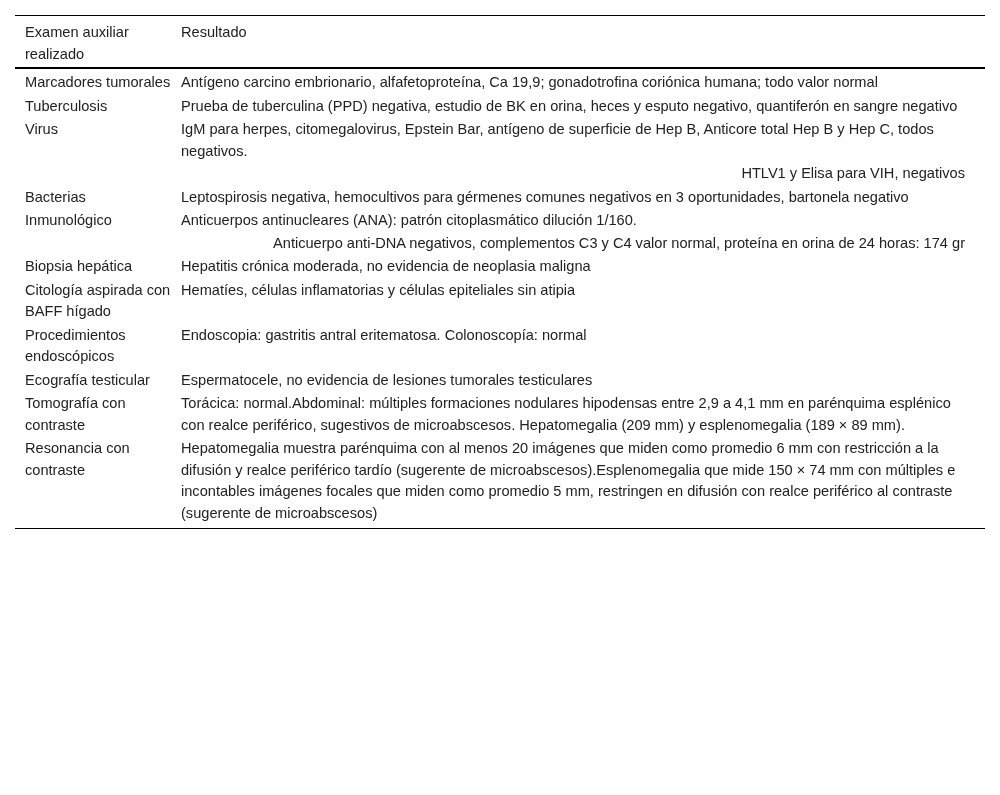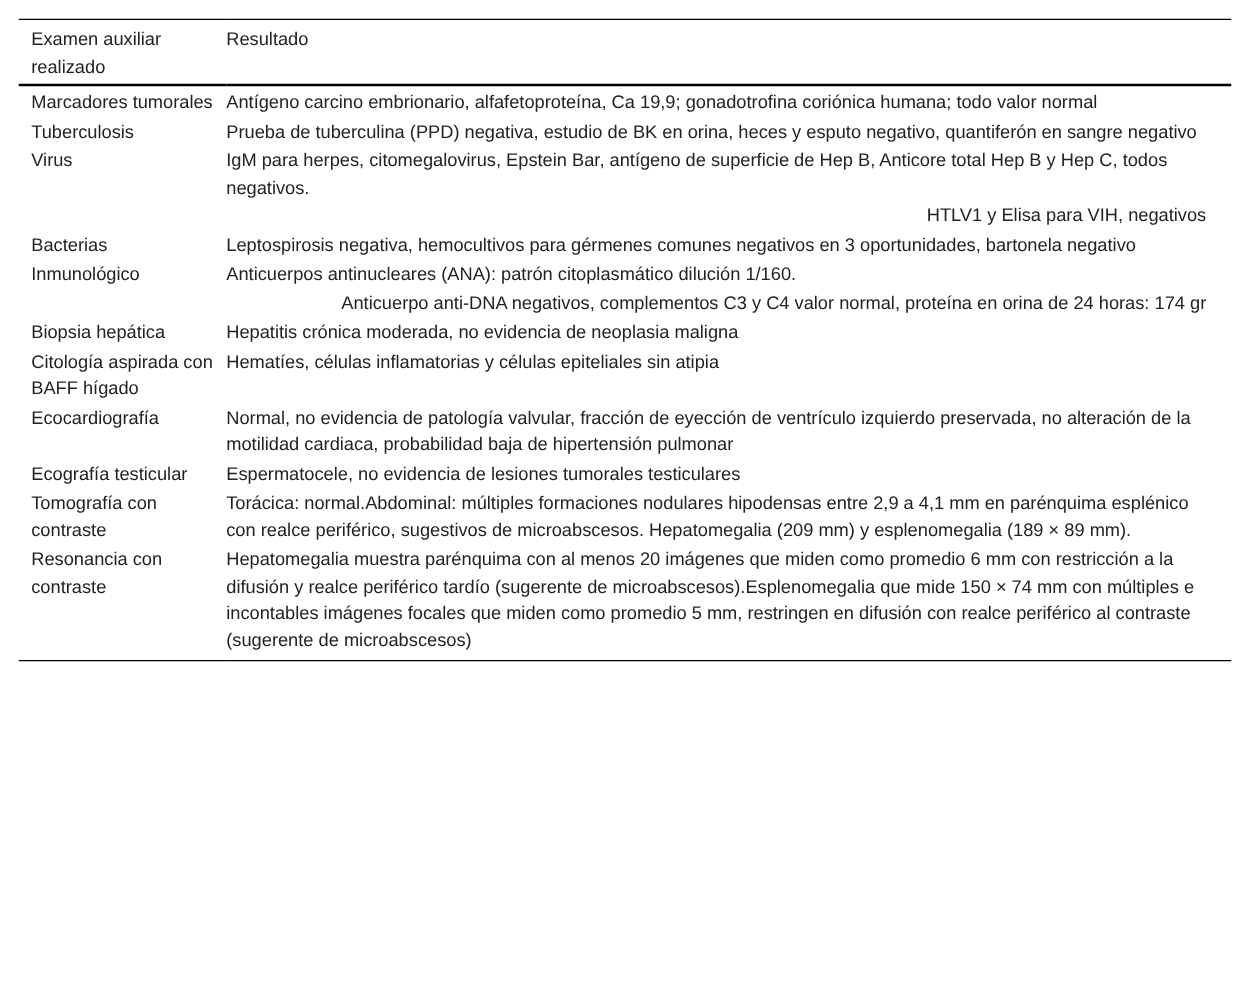--- a/index.html
+++ b/index.html
@@ -119,23 +119,23 @@
           <span class="para">Hepatitis crónica moderada, no evidencia de neoplasia maligna</span>
         </td>
       </tr>
       <tr>
         <td class="c1">Citología aspirada con BAFF hígado</td>
         <td class="c2">
           <span class="para">Hematíes, células inflamatorias y células epiteliales sin atipia</span>
         </td>
       </tr>
       <tr>
-        <td class="c1">Ecocardiografía</td>
+        <td class="c1">Procedimientos endoscópicos</td>
         <td class="c2">
-          <span class="para">Normal, no evidencia de patología valvular, fracción de eyección de ventrículo izquierdo preservada, no alteración de la motilidad cardiaca, probabilidad baja de hipertensión pulmonar</span>
+          <span class="para">Endoscopia: gastritis antral eritematosa. Colonoscopía: normal</span>
         </td>
       </tr>
       <tr>
         <td class="c1">Ecografía testicular</td>
         <td class="c2">
           <span class="para">Espermatocele, no evidencia de lesiones tumorales testiculares</span>
         </td>
       </tr>
       <tr>
         <td class="c1">Tomografía con contraste</td>

